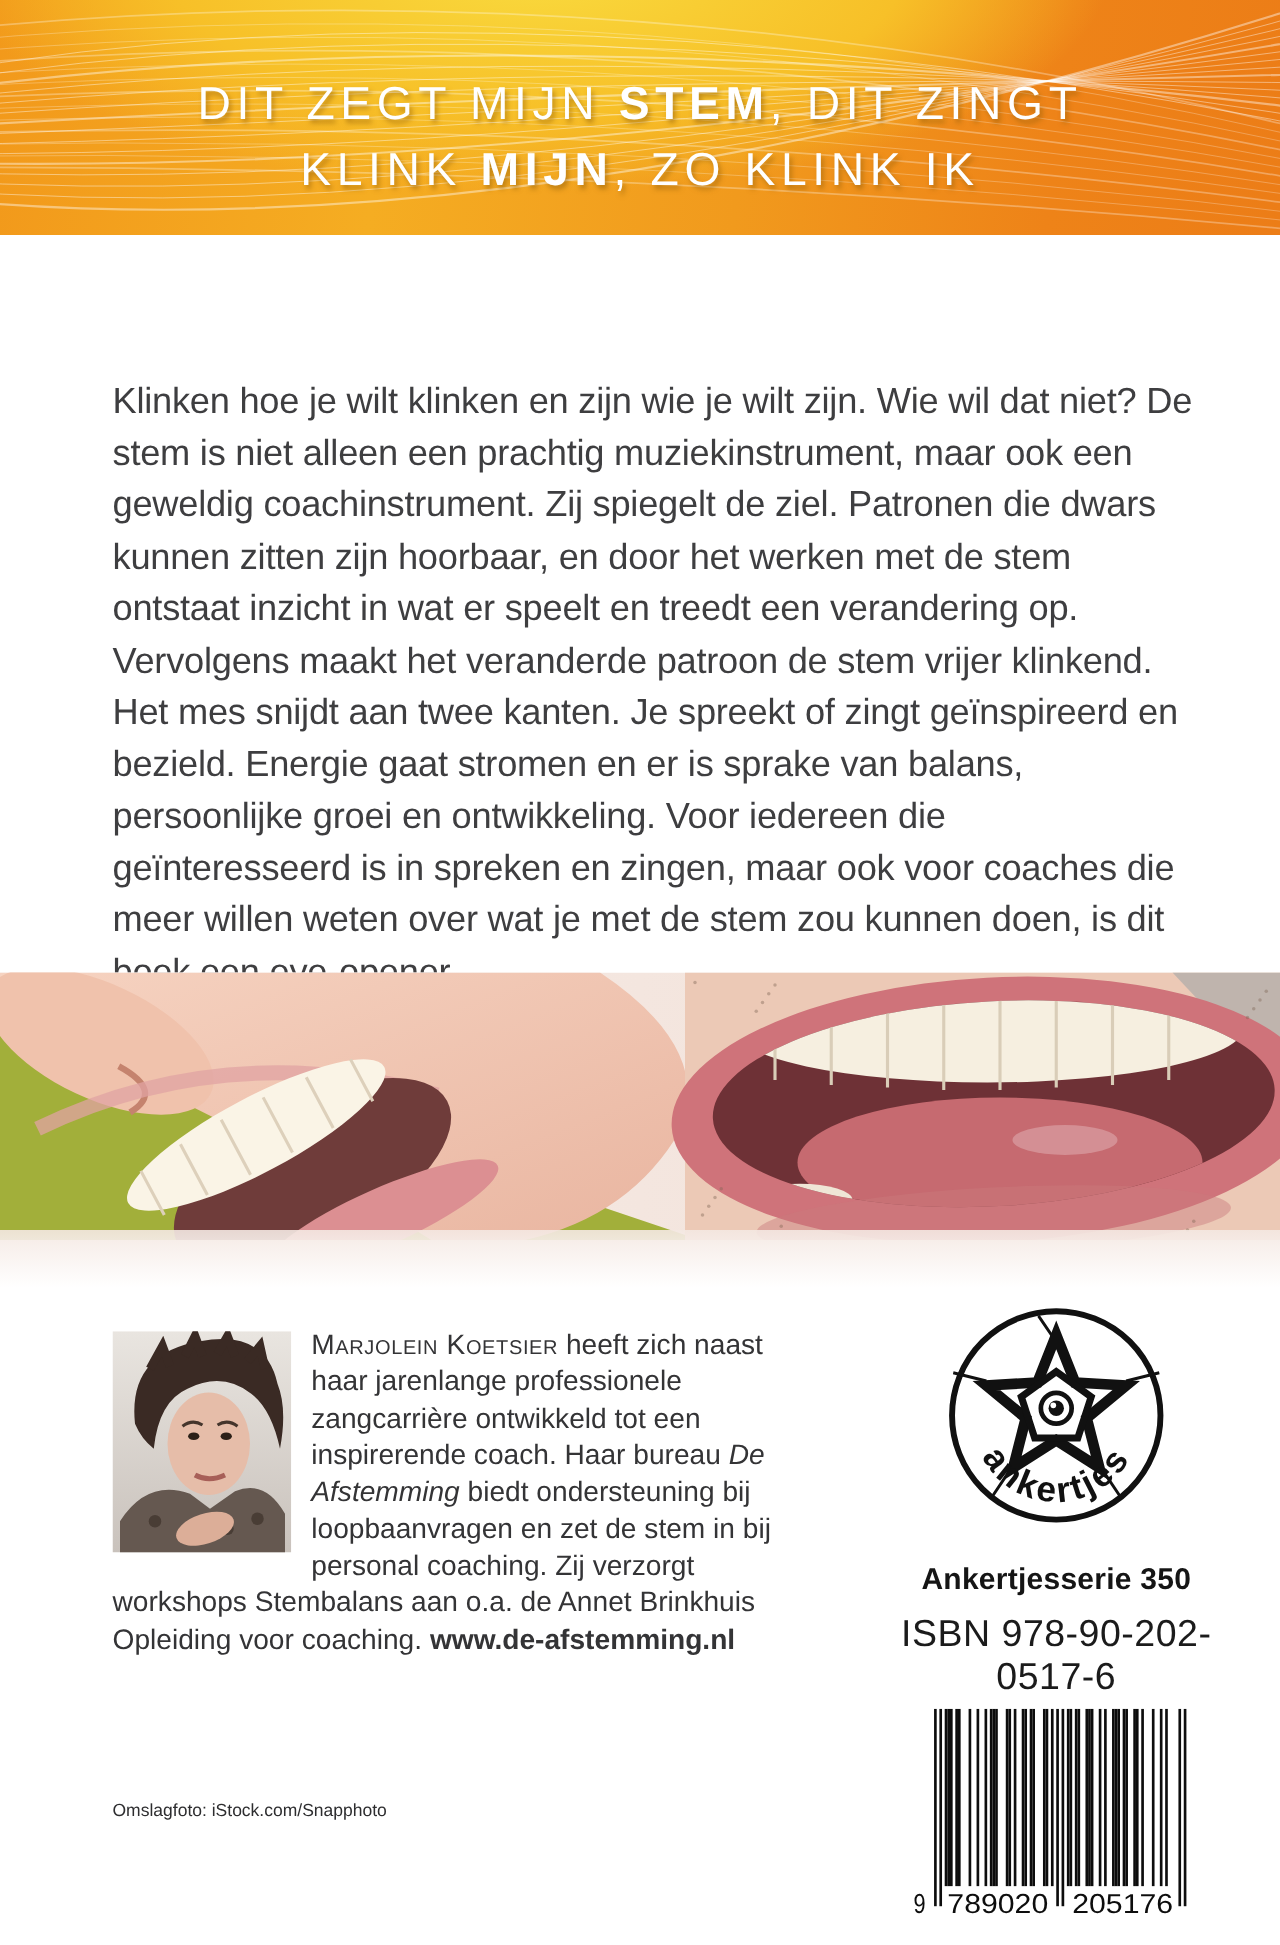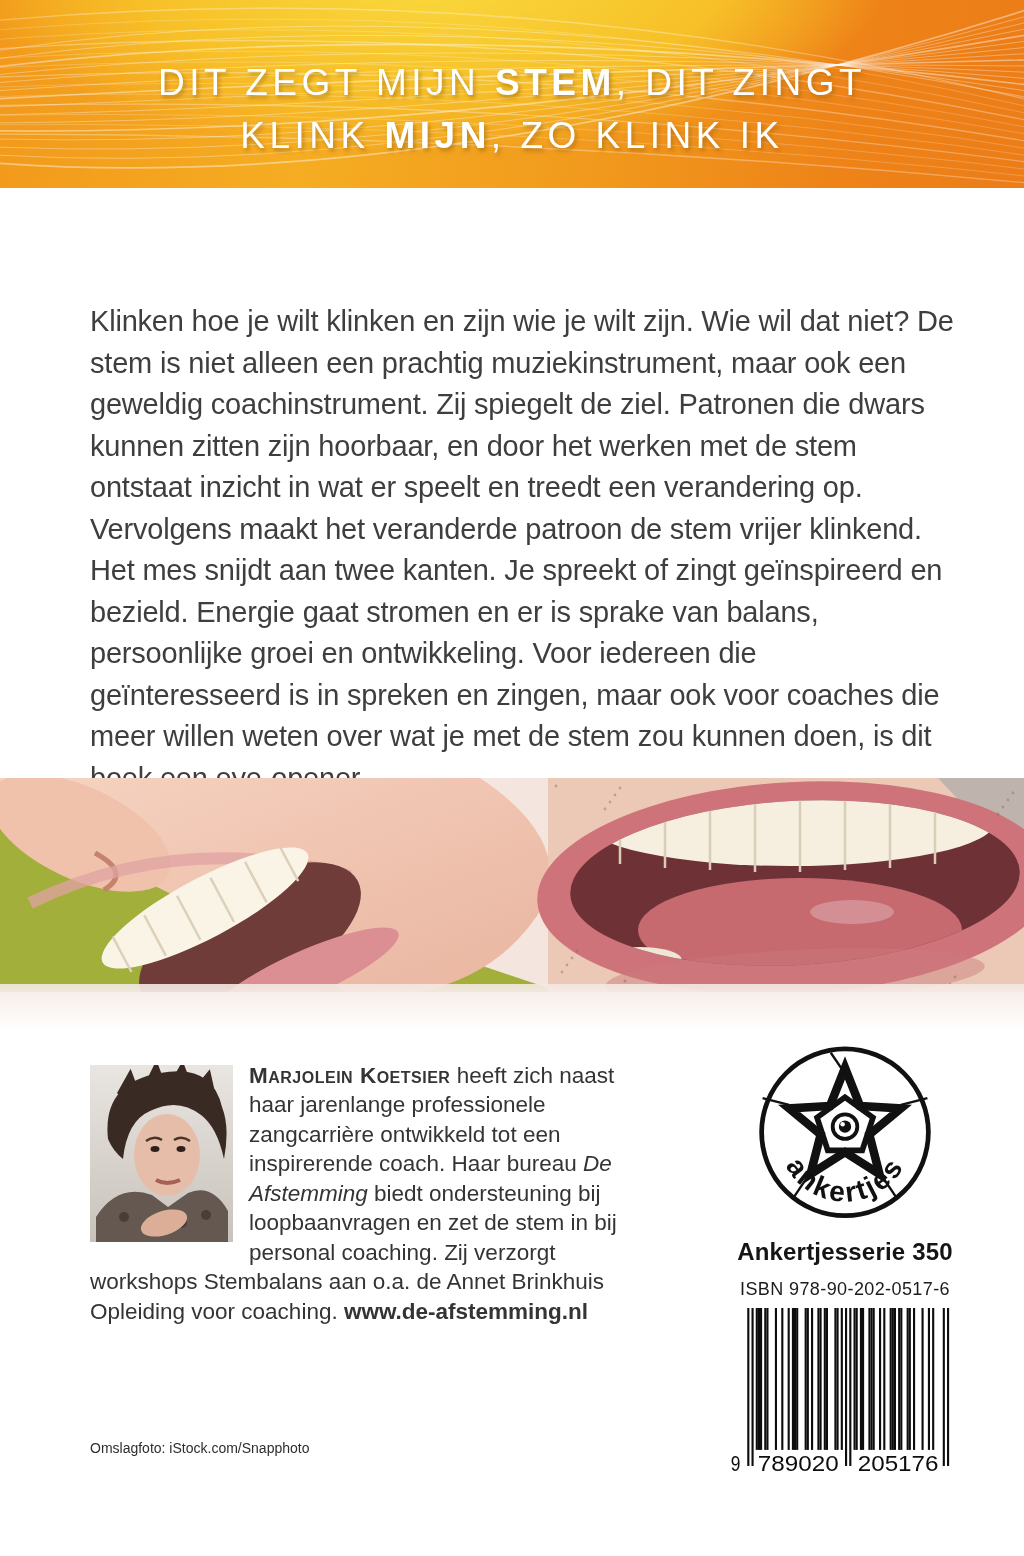--- a/index.html
+++ b/index.html
@@ -25,30 +25,30 @@
   .photo-band{position:absolute;top:778px;left:0;width:1024px;height:214px;}
   .band-fade-top{position:absolute;top:778px;left:0;width:1024px;height:14px;
     background:linear-gradient(#ffffff,rgba(255,255,255,0));}
   .band-fade-bottom{position:absolute;top:984px;left:0;width:1024px;height:46px;
     background:linear-gradient(rgba(244,232,226,0.9),#ffffff);}
 
   
   .bio{position:absolute;top:1038px;left:90px;width:566px;
     font-size:22.5px;line-height:29.5px;color:#343436;}
   .bio .photo{float:left;width:143px;height:177px;margin:4px 16px 8px 0;}
-  .bio .name{font-variant:small-caps;letter-spacing:0.5px;font-weight:bold;}
+  .bio .name{font-variant:small-caps;letter-spacing:0.5px;}
   .bio .bureau{font-style:italic;}
   .bio .site{font-weight:bold;}
   .ebook{position:absolute;top:1364px;left:90px;font-size:25px;font-weight:bold;color:#1c1c1e;}
   .credits{position:absolute;top:1434px;left:90px;font-size:14px;line-height:28px;color:#2d2d2f;}
 
   .rightcol{position:absolute;top:1036px;left:695px;width:300px;text-align:center;color:#111;}
   .logo{display:block;margin:8px auto 0;width:180px;height:188px;}
-  .series{margin-top:6px;font-size:24px;font-weight:bold;color:#151515;letter-spacing:0.2px;}
-  .isbn{margin-top:13px;font-size:18px;color:#1b1b1b;letter-spacing:0.4px;}
+  .series{margin-top:18px;font-size:24px;font-weight:bold;color:#151515;letter-spacing:0.2px;}
+  .isbn{margin-top:13px;font-size:30px;color:#1b1b1b;letter-spacing:0.4px;}
   .barcode{display:block;margin:8px auto 0;width:238px;height:166px;}
   svg text{font-family:"Liberation Sans",sans-serif;}
 </style>
 </head>
 <body>
 
 <div id="cover">
 
   <div class="banner">
     <svg viewBox="0 0 1024 188" preserveAspectRatio="none">

